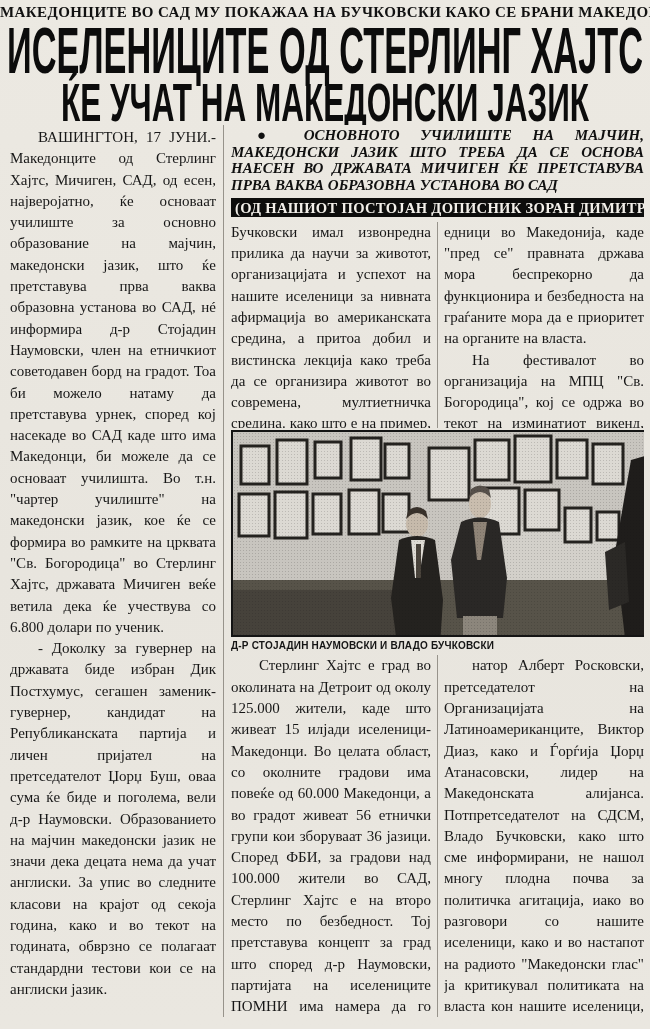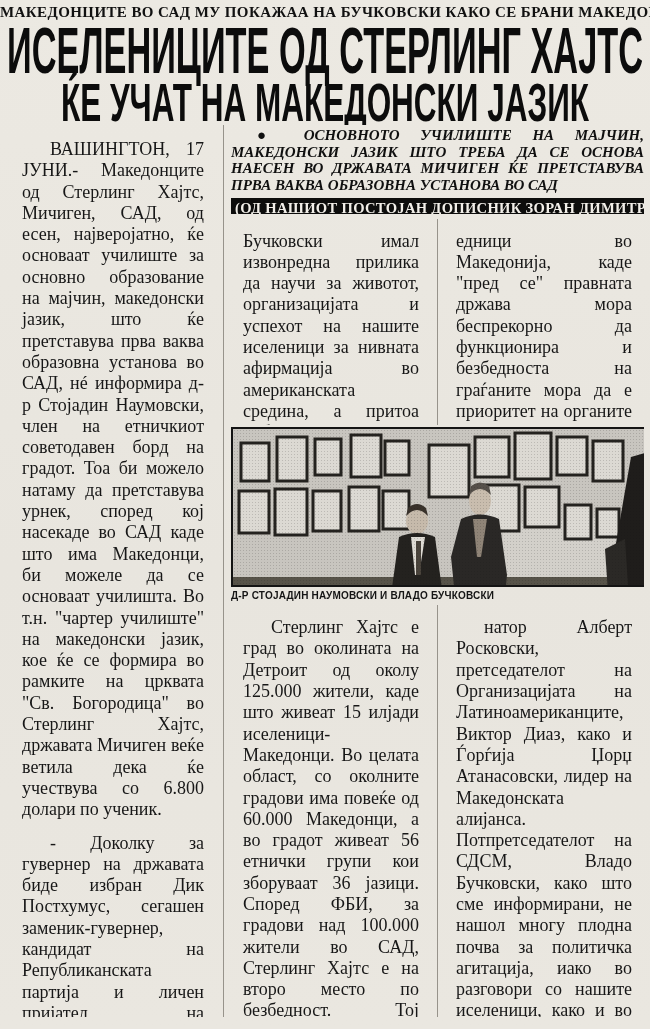--- a/index.html
+++ b/index.html
@@ -39,22 +39,22 @@
   }
   .col1{
     width:206px;
     flex:0 0 206px;
     padding:2px 7px 0 4px;
     border-right:1px solid #97938b;
     margin-right:7px;
     overflow:hidden;
   }
   .bodytext p{
-    margin:12px;
-    font-size:18px;
+    margin:0;
+    font-size:15px;
     line-height:21.3px;
     text-align:justify;
     text-indent:28px;
   }
   .bodytext p.noindent{text-indent:0;}
   .rightwrap{
     flex:1 1 auto;
     display:flex;
     flex-direction:column;
     overflow:hidden;

